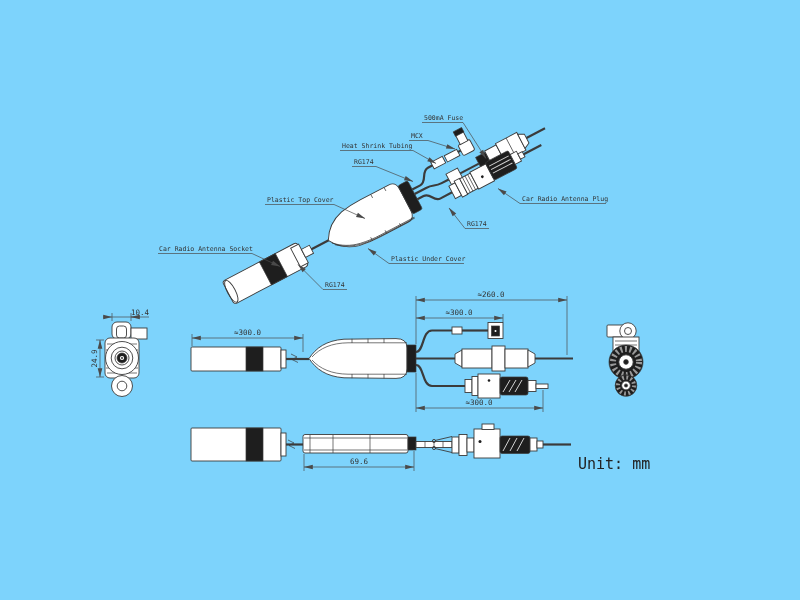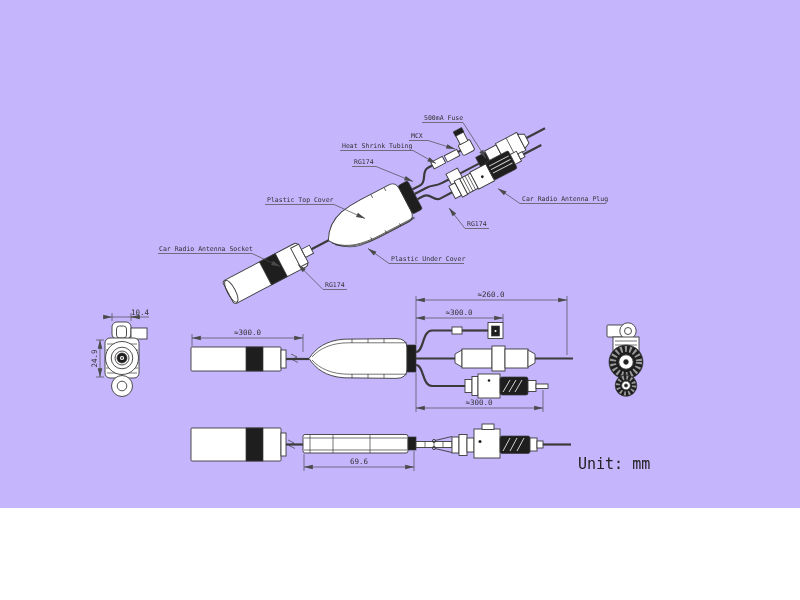--- a/index.html
+++ b/index.html
@@ -1,16 +1,16 @@
 <!DOCTYPE html>
 <html><head>
 <meta charset="utf-8">
 <style>
   html,body{margin:0;padding:0;background:#ffffff;}
-  .canvas{position:relative;width:800px;height:508px;background:#c4b5fd;overflow:hidden;
+  .canvas{position:relative;width:800px;height:600px;background:#7dd3fc;overflow:hidden;
           font-family:"DejaVu Sans Mono","Liberation Mono",monospace;}
   svg{display:block;}
   .ln{stroke:#3b3b3b;stroke-width:0.9;fill:none;}
   .fw{fill:#ffffff;stroke:#3b3b3b;stroke-width:0.9;}
   .fd{fill:#1e1e1e;stroke:#3b3b3b;stroke-width:0.7;}
   .cab{stroke:#3b3b3b;stroke-width:2.2;fill:none;}
   .thin{stroke:#3b3b3b;stroke-width:0.7;fill:none;}
   .dim{stroke:#4a4a4a;stroke-width:0.7;fill:none;}
   .lbl{font-size:6.5px;fill:#333333;}
   .dtx{font-size:7.5px;fill:#333333;text-anchor:middle;}

